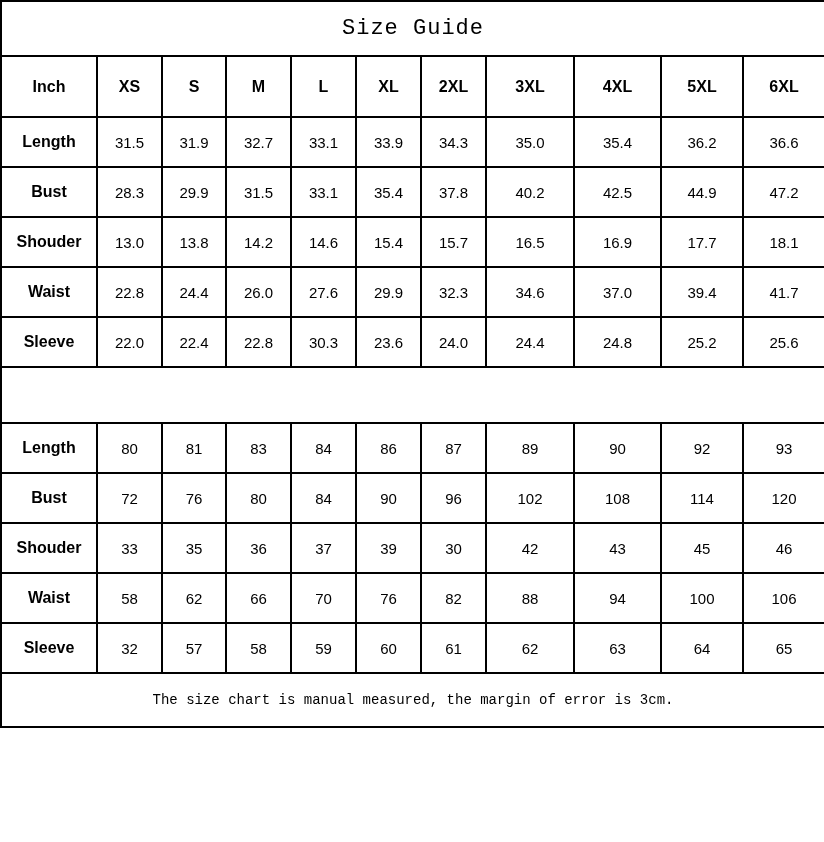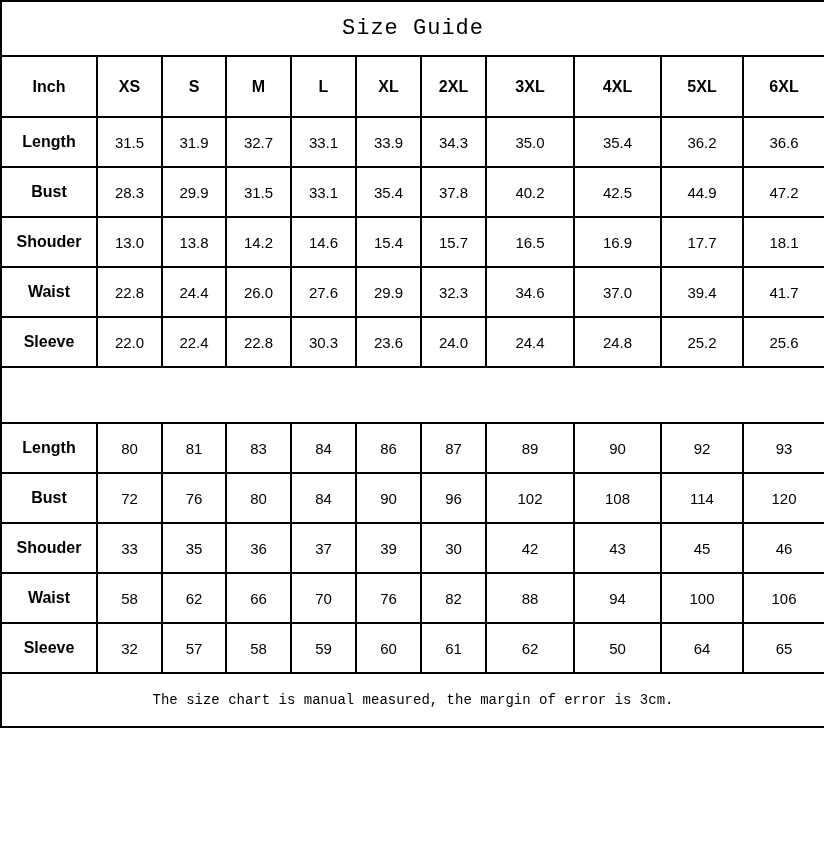--- a/index.html
+++ b/index.html
@@ -220,21 +220,21 @@
         </tr>
         <tr class="data-row">
           <td class="hdr">Sleeve</td>
           <td class="val">32</td>
           <td class="val">57</td>
           <td class="val">58</td>
           <td class="val">59</td>
           <td class="val">60</td>
           <td class="val">61</td>
           <td class="val">62</td>
-          <td class="val">50</td>
+          <td class="val">63</td>
           <td class="val">64</td>
           <td class="val">65</td>
         </tr>
       </tbody>
     <tbody>
       <tr class="footer-row">
         <td colspan="11">The size chart is manual measured, the margin of error is 3cm.</td>
       </tr>
     </tbody>
   </table>

